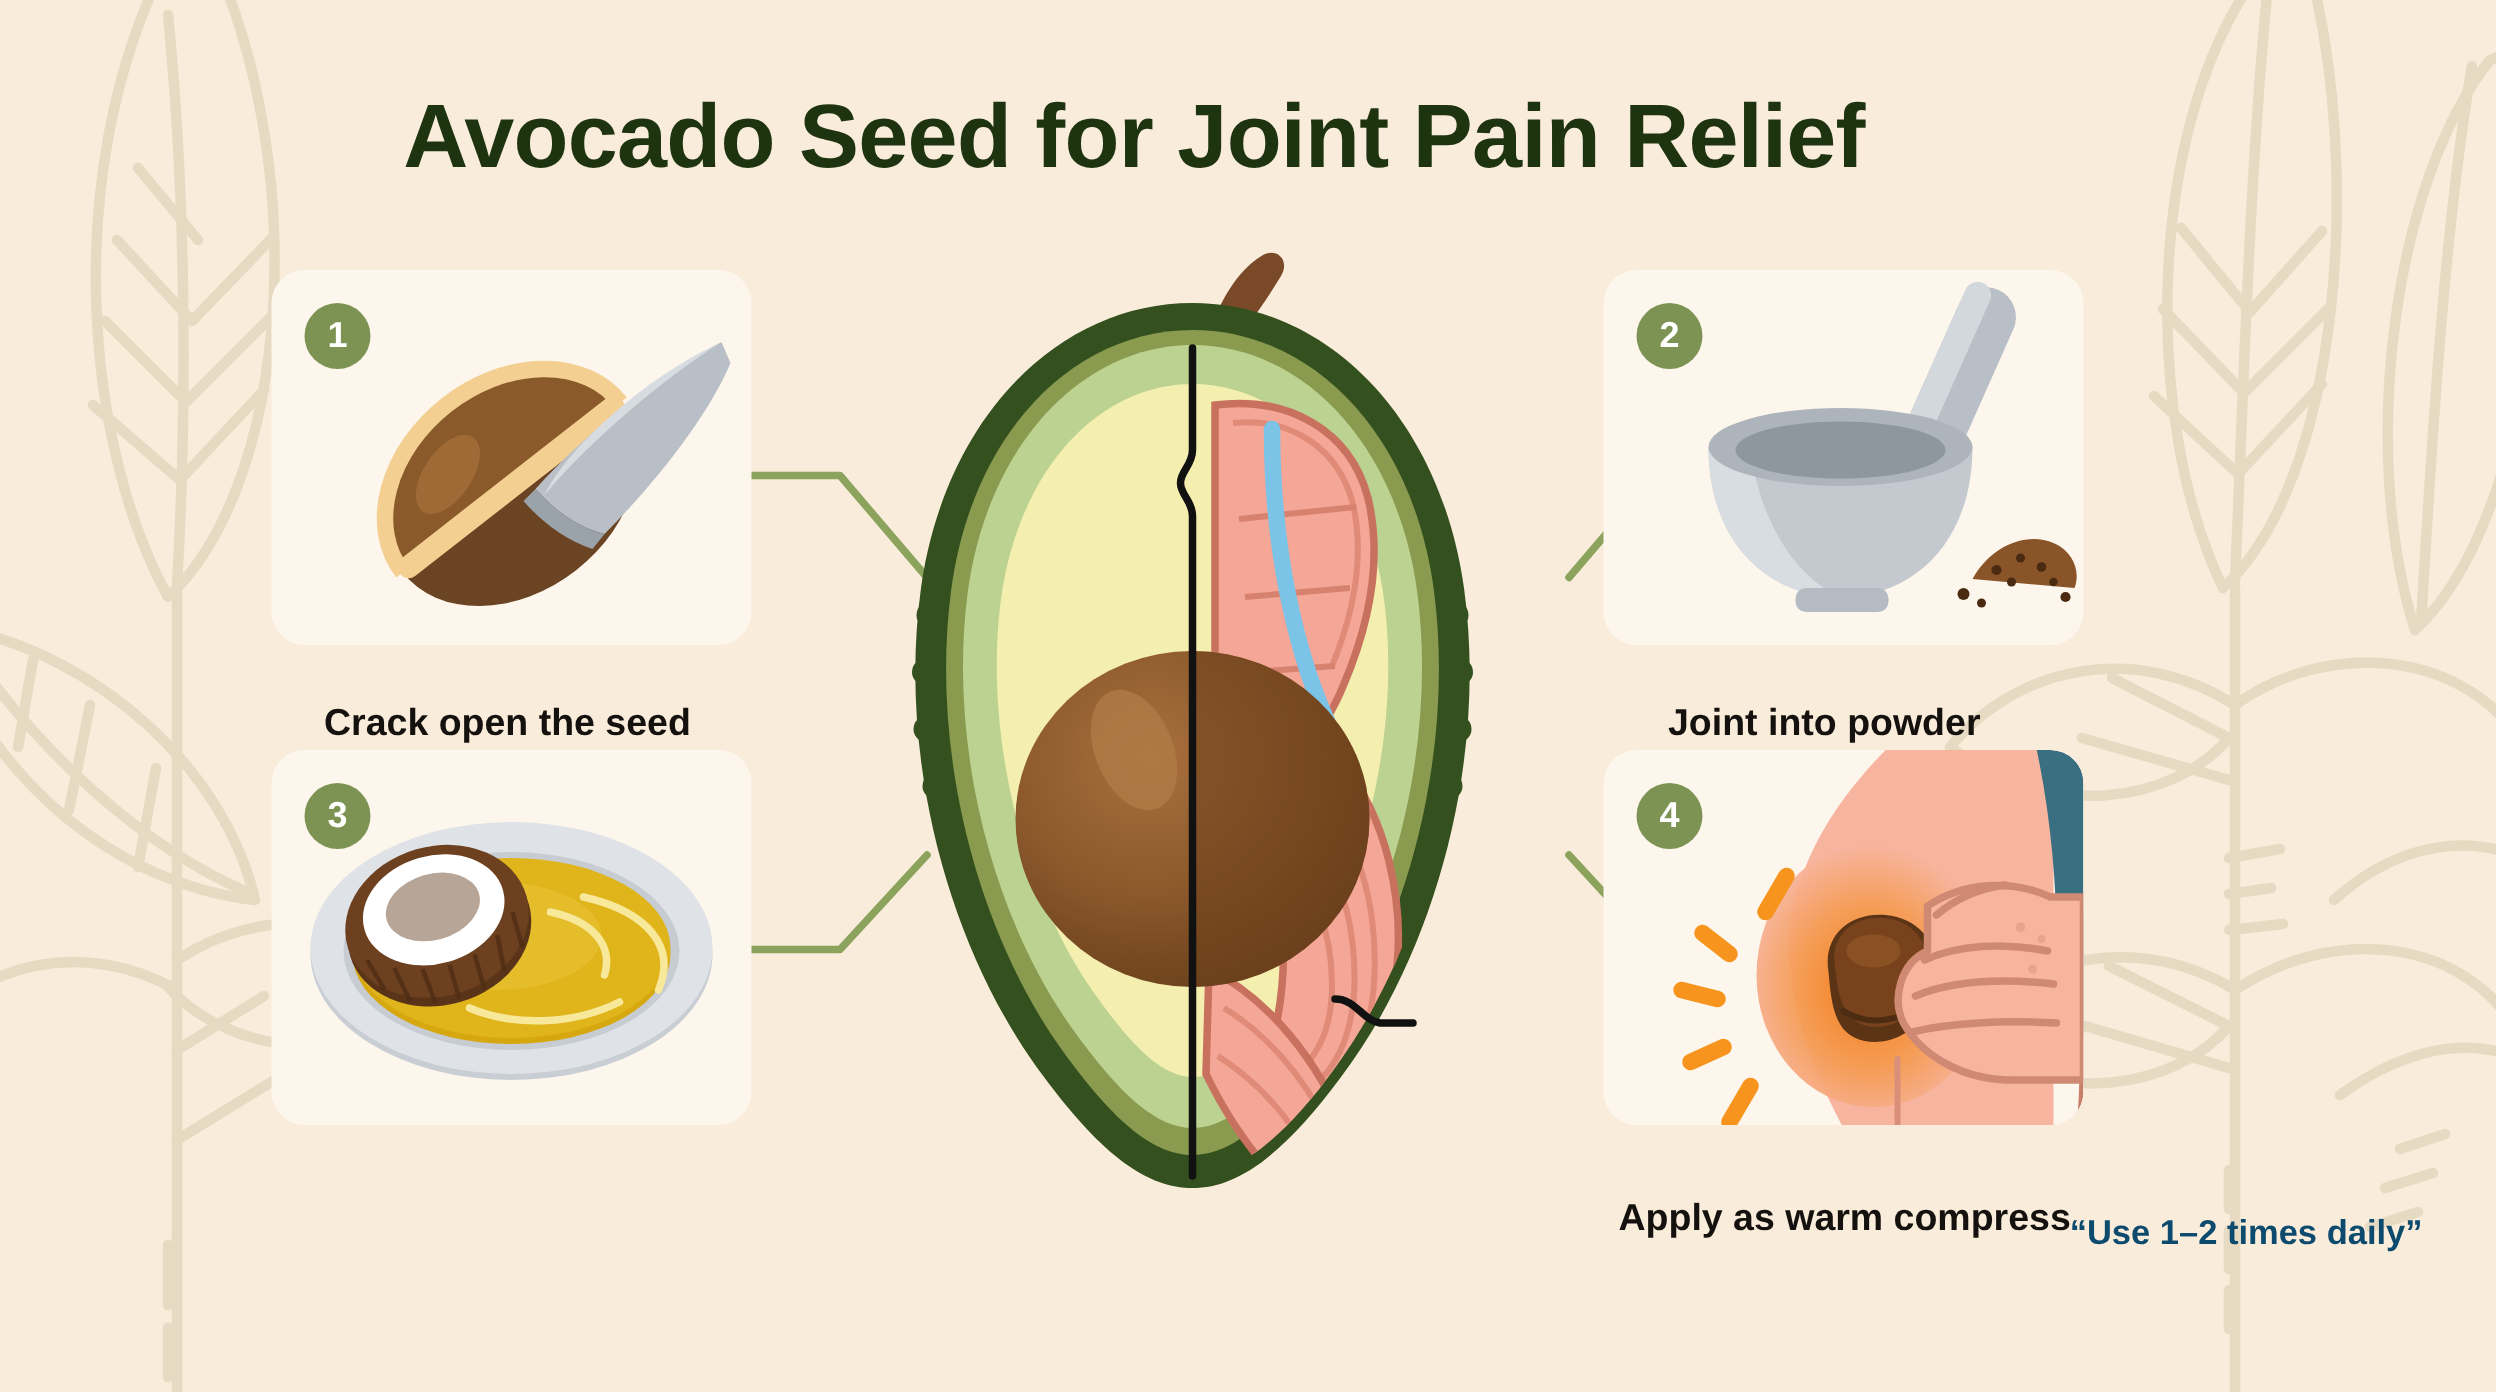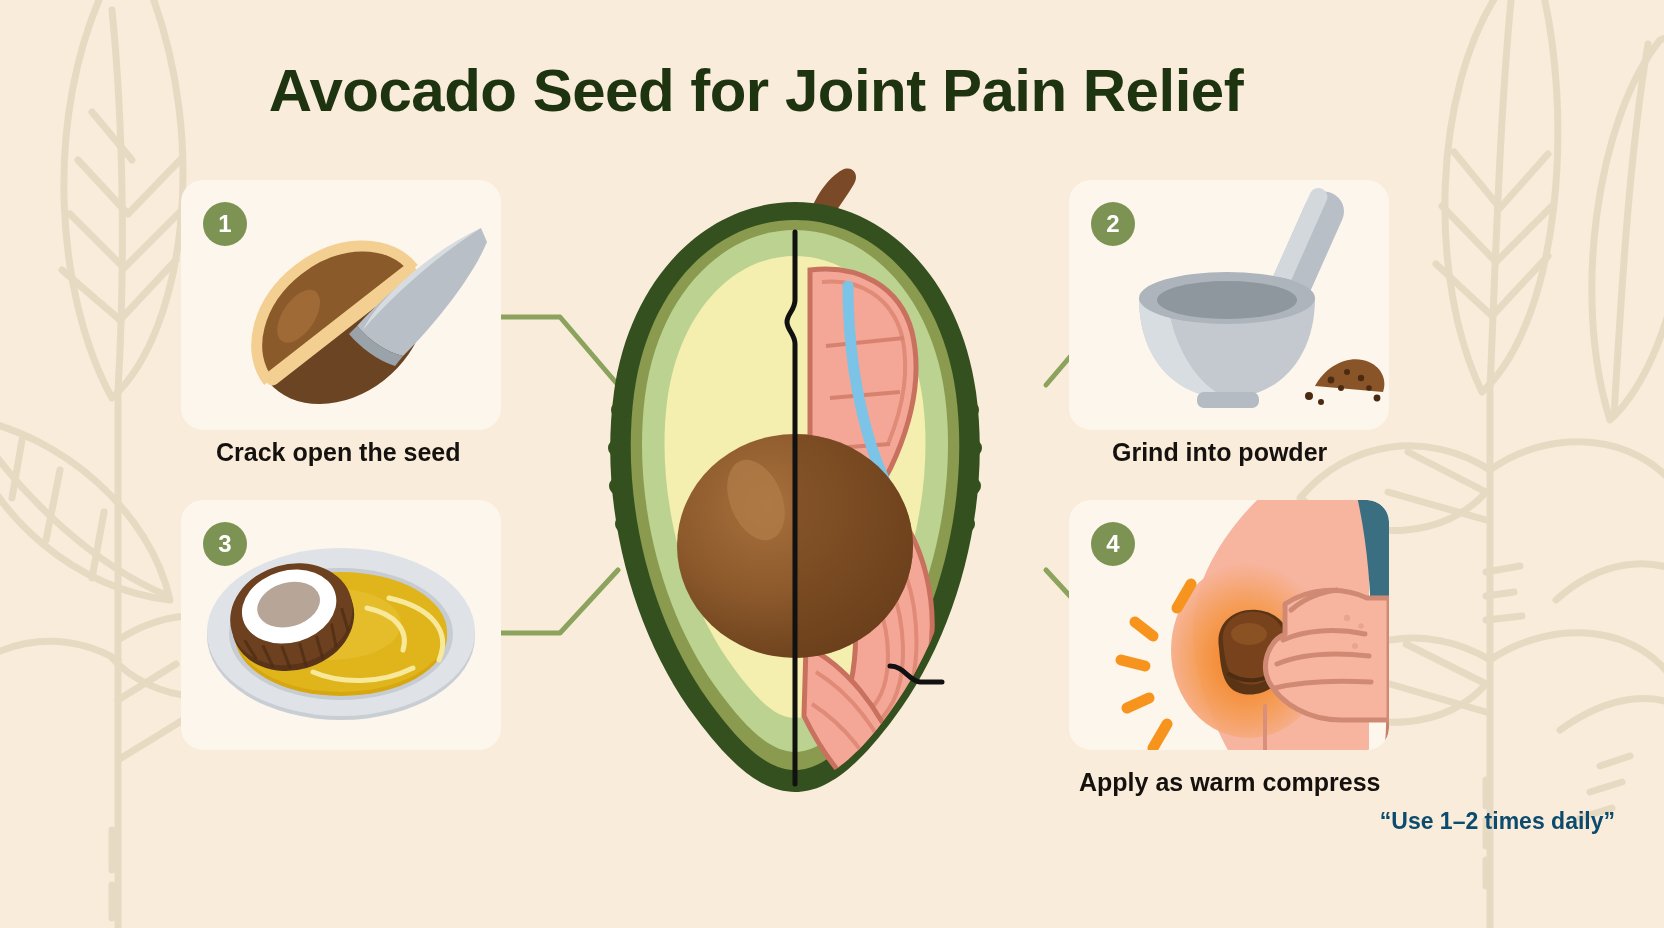--- a/index.html
+++ b/index.html
@@ -71,20 +71,21 @@
     width: 320px; height: 250px;
   }
 
   .caption {
     position: absolute;
     width: 420px;
     font-size: 25px;
     font-weight: 700;
     color: #14110e;
     white-space: nowrap;
+    margin-top: 30px;
   }
   .cap-1 { left: 216px;  top: 438px; }
   .cap-2 { left: 1112px; top: 438px; }
   .cap-3 { left: 228px;  top: 768px; }
   .cap-4 { left: 1079px; top: 768px; }
 
   .quote {
     position: absolute;
     left: 1155px; top: 808px;
     width: 460px;
@@ -357,21 +358,21 @@
           <circle cx="278" cy="192" r="3"></circle>
         <circle cx="292" cy="198" r="3.2"></circle>
           <circle cx="272" cy="208" r="3"></circle>
         <circle cx="300" cy="208" r="2.8"></circle>
         <circle cx="240" cy="216" r="4"></circle>
           <circle cx="252" cy="222" r="3"></circle>
         <circle cx="308" cy="218" r="3.4"></circle>
       </g>
     </svg>
   </div>
-  <div class="caption cap-2">Grind into powder</div>
+  <div class="caption cap-2">Joint into powder</div>
 
   <div class="card card-3">
     <div class="badge">3</div>
     <svg class="card-art" viewBox="0 0 320 250">
 
       <ellipse cx="160" cy="136" rx="134" ry="84" fill="#c9ced4"></ellipse>
       <ellipse cx="160" cy="132" rx="134" ry="84" fill="#dfe3e7"></ellipse>
       <ellipse cx="160" cy="134" rx="112" ry="66" fill="#c6ccd2"></ellipse>
 
       <ellipse cx="160" cy="136" rx="106" ry="60" fill="#d7a70f"></ellipse>

